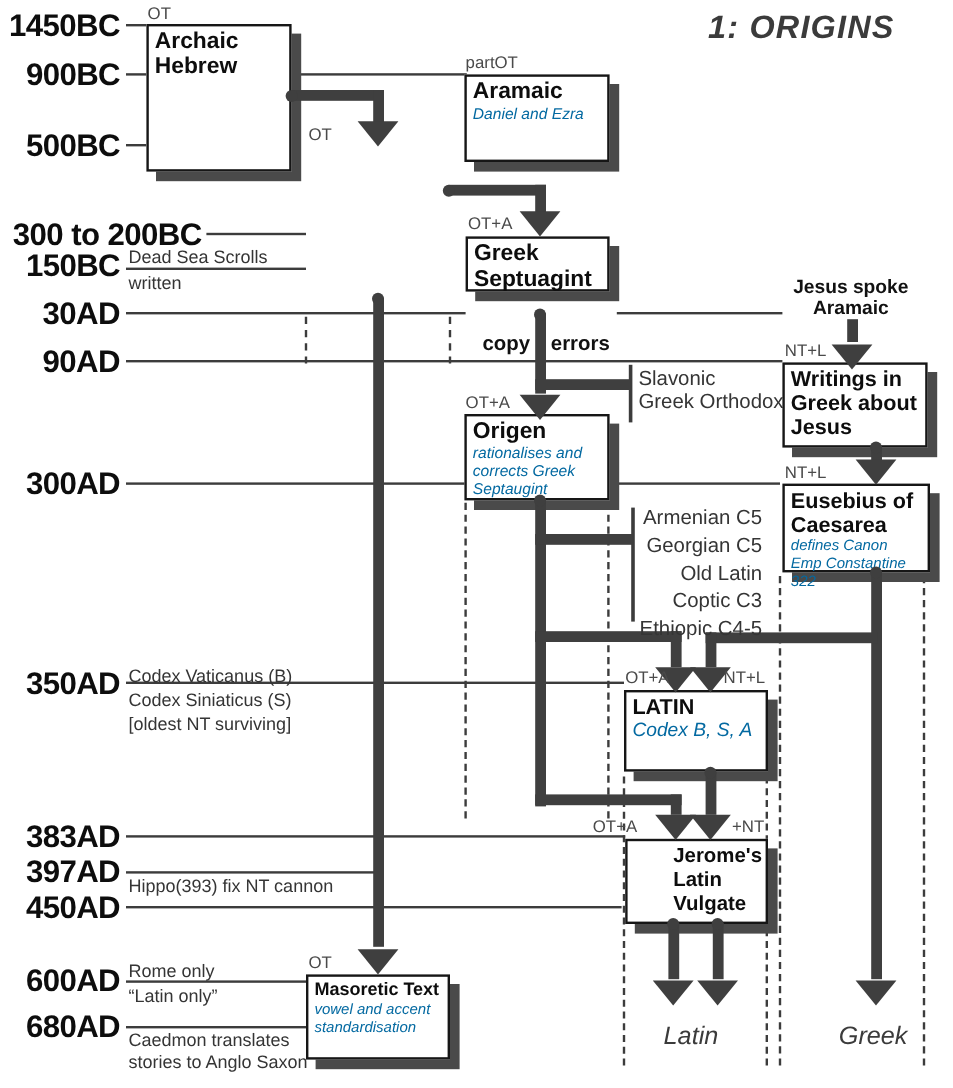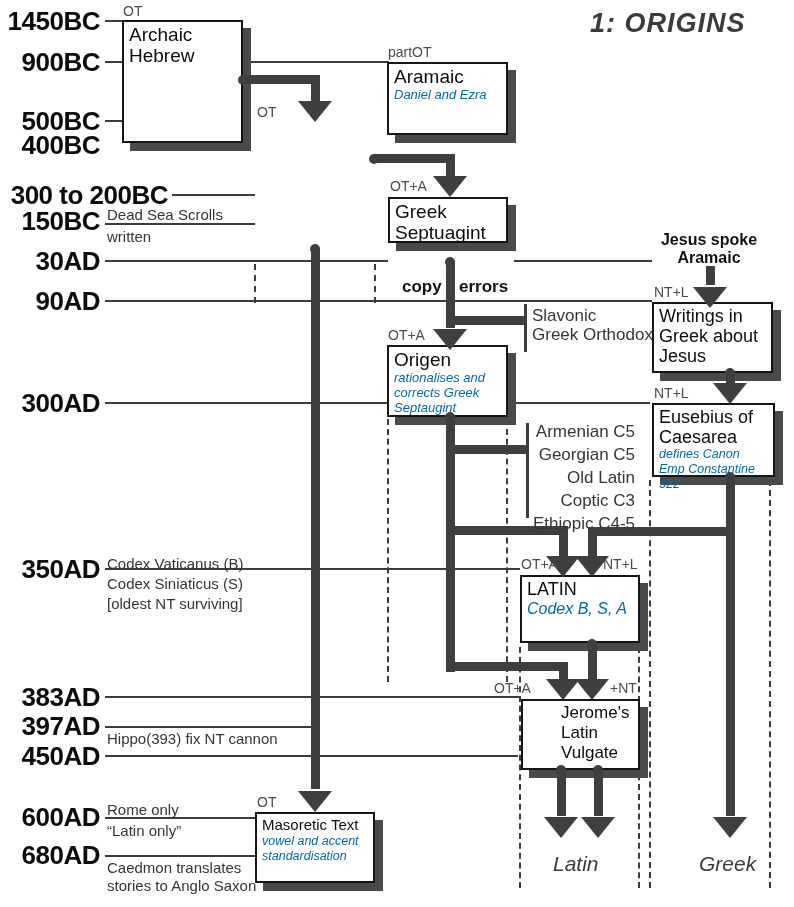--- a/index.html
+++ b/index.html
@@ -9,21 +9,21 @@
   .thin{position:absolute;height:2px;background:#3c3c3c;z-index:1;}
   .vbar{position:absolute;background:#3c3c3c;z-index:1;}
   .dash{position:absolute;width:0;border-left:2px dashed #3c3c3c;z-index:1;}
   .thick{position:absolute;background:#3f3f3f;z-index:3;}
   .arrow{position:absolute;width:0;height:0;border-left:17px solid transparent;
          border-right:17px solid transparent;border-top:21px solid #3f3f3f;z-index:3;}
   .dot{position:absolute;width:10px;height:10px;border-radius:50%;background:#3f3f3f;z-index:3;}
   
   .bx{position:absolute;background:#ffffff;border:2px solid #161616;z-index:2;
       box-shadow:8px 8px 0 #4a4a4a;box-sizing:border-box;padding:2px 5px;}
-  .bt{font-weight:normal;font-size:19px;line-height:21px;color:#0d0d0d;}
+  .bt{font-weight:bold;font-size:19px;line-height:21px;color:#0d0d0d;}
   .bt.sm{font-size:18px;line-height:20px;}
   .bt.xs{font-size:17px;line-height:20px;}
   .bt.xxs{font-size:15px;line-height:18px;}
   .bs{font-size:13px;line-height:15px;color:#0369a1;font-style:italic;}
   .bs.tiny{font-size:12.5px;line-height:15px;}
   .bs.mid{font-size:16px;line-height:19px;}
   
   .tag{position:absolute;font-size:14px;color:#4a4a4a;z-index:4;white-space:nowrap;}
   .yr{position:absolute;left:0;width:100px;text-align:right;font-size:26px;font-weight:bold;
       color:#0d0d0d;z-index:4;white-space:nowrap;letter-spacing:-0.5px;}
@@ -161,21 +161,20 @@
   <div class="tag" style="left:654px;top:385px;">NT+L</div>
   <div class="tag" style="left:521px;top:556px;">OT+A</div>
   <div class="tag" style="left:603px;top:556px;">NT+L</div>
   <div class="tag" style="left:494px;top:680px;">OT+A</div>
   <div class="tag" style="left:610px;top:680px;">+NT</div>
   <div class="tag" style="left:257px;top:794px;">OT</div>
 
   <div class="yr" style="top:6px;">1450BC</div>
   <div class="yr" style="top:47px;">900BC</div>
   <div class="yr" style="top:106px;">500BC</div>
-  <div class="yr" style="top:130px;">400BC</div>
   <div class="yr" style="top:180px;width:168px;">300 to 200BC</div>
   <div class="yr" style="top:206px;">150BC</div>
   <div class="yr" style="top:246px;">30AD</div>
   <div class="yr" style="top:286px;">90AD</div>
   <div class="yr" style="top:388px;">300AD</div>
   <div class="yr" style="top:554px;">350AD</div>
   <div class="yr" style="top:682px;">383AD</div>
   <div class="yr" style="top:711px;">397AD</div>
   <div class="yr" style="top:741px;">450AD</div>
   <div class="yr" style="top:802px;">600AD</div>

